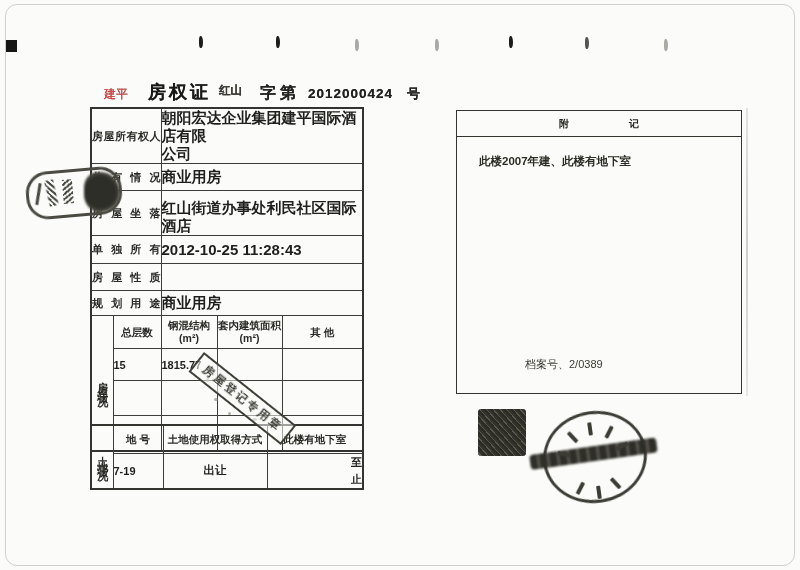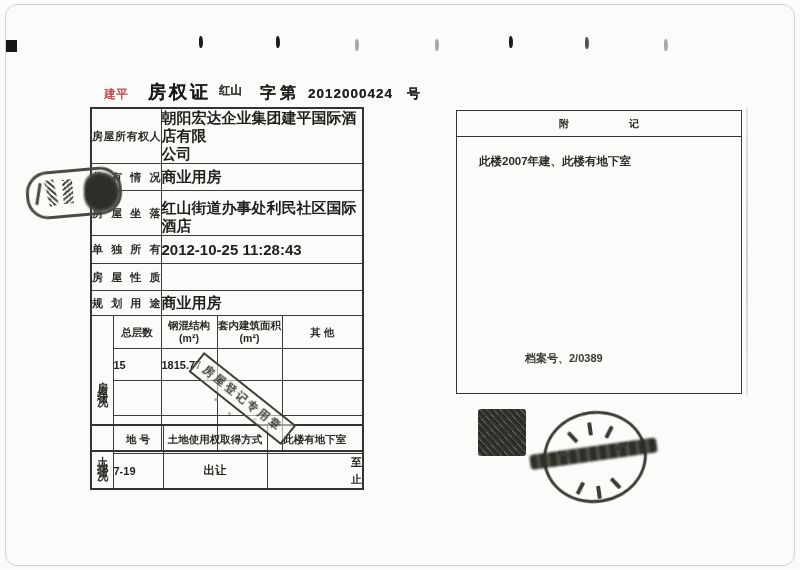--- a/index.html
+++ b/index.html
@@ -40,21 +40,21 @@
         text-align:center;letter-spacing:5px;padding:4px 0;color:#2a2a26;}
   .cellL{font-size:11px;font-weight:700;padding-left:8px;color:#1f1f1c;}
   .cellC{font-size:11.5px;font-weight:700;text-align:center;color:#1f1f1c;}
   .cellR{font-size:11px;font-weight:700;text-align:right;padding-right:13px;white-space:pre-line;line-height:1.55;color:#1f1f1c;}
 
   
   .note{position:absolute;left:456px;top:110px;width:284px;height:282px;border:1.6px solid #35352f;}
   .note-title{height:25px;line-height:25px;text-align:center;font-size:10px;font-weight:800;
     letter-spacing:60px;padding-left:60px;border-bottom:1.4px solid #35352f;color:#26261f;}
   .note-body{padding:16px 0 0 22px;font-size:11.5px;font-weight:700;line-height:1.45;color:#2c2c25;filter:blur(.2px);}
-  .note-archive{position:absolute;left:68px;top:240px;font-size:11px;font-weight:700;color:#3a3a32;filter:blur(.45px);}
+  .note-archive{position:absolute;left:68px;top:246px;font-size:11px;font-weight:400;color:#3a3a32;filter:blur(.45px);}
   .page-edge{position:absolute;left:746px;top:108px;width:2px;height:288px;
     background:linear-gradient(#d8d8d4,#b9b9b4,#dddDd8);opacity:.7;}
 
   
   .stamp-oval{position:absolute;left:26px;top:169px;width:90px;height:42px;border:3px solid #4a4a42;
     border-radius:22px;transform:rotate(-5deg);filter:blur(.5px);z-index:5;}
   .stamp-oval .s1,.stamp-oval .s2,.stamp-oval .s3{position:absolute;background:#4a4a42;}
   .stamp-oval .s1{left:8px;top:8px;width:3px;height:22px;transform:rotate(14deg);}
   .stamp-oval .s2{left:18px;top:6px;width:9px;height:26px;transform:rotate(-8deg);background:repeating-linear-gradient(55deg,#4a4a42 0 2px,transparent 2px 4px);}
   .stamp-oval .s3{left:34px;top:7px;width:10px;height:24px;background:repeating-linear-gradient(-35deg,#44443c 0 2px,transparent 2px 4px);}

